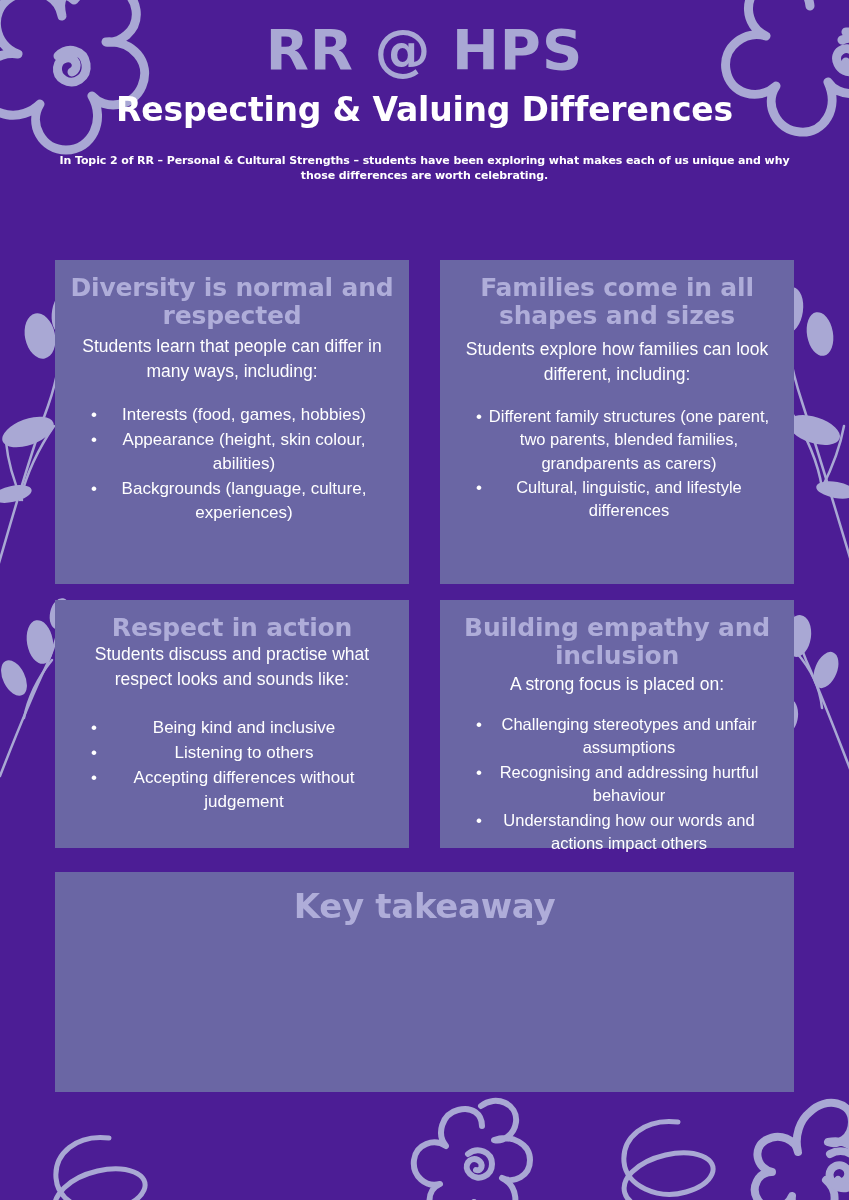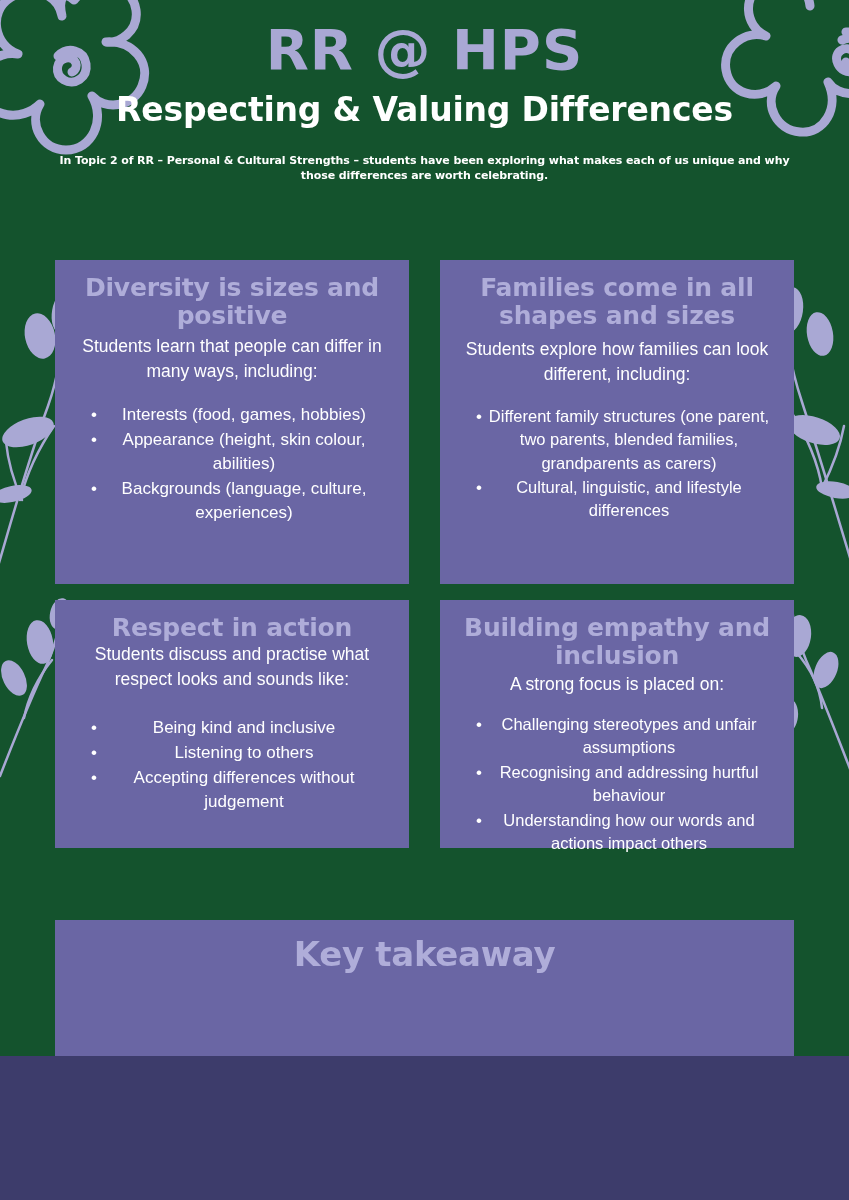--- a/index.html
+++ b/index.html
@@ -12,22 +12,22 @@
 
   body {
     background: #3d3c6b;
     font-family: "Liberation Sans", sans-serif;
     position: relative;
   }
 
   #poster {
     position: relative;
     width: 849px;
-    height: 1056px;
-    background: #14532d;
+    height: 1200px;
+    background: #4c1d95;
     overflow: hidden;
   }
 
   
   .deco {
     position: absolute;
     pointer-events: none;
     z-index: 0;
   }
   .deco svg { display:block; overflow: visible; }
@@ -158,21 +158,20 @@
   #takeaway {
     position: absolute;
     z-index: 2;
     left: 55px;
     top: 872px;
     width: 739px;
     height: 220px;
     background: #6a66a4;
     text-align: center;
     padding: 14px 60px;
-    margin-top: 48px;
   }
   #takeaway-title {
     color: #afadd9;
     font-family: "DejaVu Sans", sans-serif;
     font-weight: bold;
     font-size: 34px;
     letter-spacing: -0.3px;
     line-height: 1.2;
   }
   #takeaway-body {
@@ -329,21 +328,21 @@
 
   <div id="header">
     <h1 id="poster-title">RR @ HPS</h1>
     <h2 id="poster-subtitle">Respecting &amp; Valuing Differences</h2>
     <p id="poster-intro">In Topic 2 of RR – Personal &amp; Cultural Strengths – students have been exploring what makes each of us unique and why those differences are worth celebrating.</p>
   </div>
 
   <div id="cards-grid">
 
     <div class="card tall" id="card-diversity">
-      <div class="card-title">Diversity is sizes and positive</div>
+      <div class="card-title">Diversity is normal and respected</div>
       <div class="card-intro">Students learn that people can differ in many ways, including:</div>
       <ul class="card-list">
         <li><span class="bullet">•</span><span>Interests (food, games, hobbies)</span></li>
         <li><span class="bullet">•</span><span>Appearance (height, skin colour, abilities)</span></li>
         <li><span class="bullet">•</span><span>Backgrounds (language, culture, experiences)</span></li>
       </ul>
     </div>
 
     <div class="card tall" id="card-families">
       <div class="card-title">Families come in all shapes and sizes</div>

